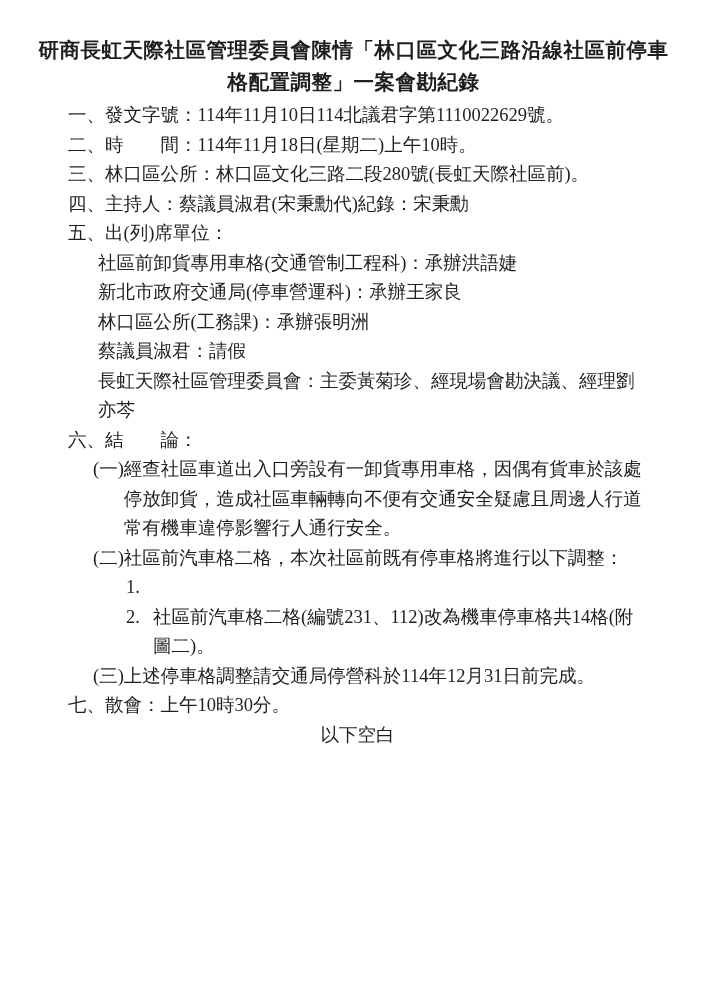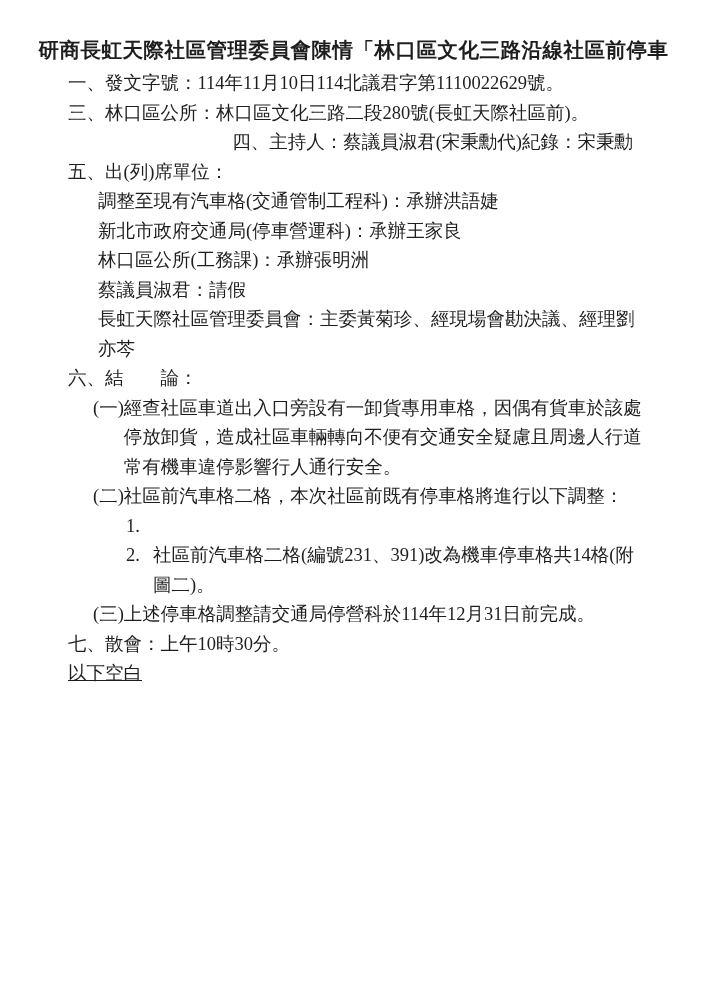--- a/index.html
+++ b/index.html
@@ -21,51 +21,53 @@
     line-height: 32px;
     letter-spacing: 0.5px;
   }
   .body {
     margin: 3px 60px 12px 68px;
     font-size: 18.5px;
     line-height: 29.5px;
   }
   .line { white-space: pre-wrap; }
   .attendee { padding-left: 30px; }
-  .host-line { display: flex; justify-content: flex-end; }
+  .host-line { display: flex; justify-content: flex-start; }
   .recorder { padding-right: 14px; }
   .conclusion { display: flex; padding-left: 25px; }
   .conclusion .marker { flex: 0 0 26px; white-space: nowrap; }
   .conclusion .ctext { flex: 1; }
   .adjustment { display: flex; padding-left: 58px; }
   .adjustment .marker { flex: 0 0 27px; white-space: nowrap; }
   .adjustment .ctext { flex: 1; }
-  .closing { text-align: left; text-decoration: underline; }
+  .closing { text-align: center; }
 </style>
 </head>
 <body>
 
 <div class="page">
 
   <header class="title">
     <div class="title-line">研商長虹天際社區管理委員會陳情「林口區文化三路沿線社區前停車</div>
+    <div class="title-line">格配置調整」一案會勘紀錄</div>
   </header>
 
   <div class="body">
 
     <p class="line">一、發文字號：114年11月10日114北議君字第1110022629號。</p>
+    <p class="line">二、時　　間：114年11月18日(星期二)上午10時。</p>
     <p class="line">三、林口區公所：林口區文化三路二段280號(長虹天際社區前)。</p>
 
     <p class="line host-line">
       <span>四、主持人：蔡議員淑君(宋秉勳代)</span>
       <span class="recorder">紀錄：宋秉勳</span>
     </p>
 
     <p class="line">五、出(列)席單位：</p>
-    <p class="line attendee">調整至現有汽車格(交通管制工程科)：承辦洪語婕</p>
+    <p class="line attendee">社區前卸貨專用車格(交通管制工程科)：承辦洪語婕</p>
     <p class="line attendee">新北市政府交通局(停車營運科)：承辦王家良</p>
     <p class="line attendee">林口區公所(工務課)：承辦張明洲</p>
     <p class="line attendee">蔡議員淑君：請假</p>
     <p class="line attendee">長虹天際社區管理委員會：主委黃菊珍、經現場會勘決議、經理劉亦芩</p>
 
     <p class="line">六、結　　論：</p>
 
     <div class="conclusion">
       <span class="marker">(一)</span>
       <span class="ctext">經查社區車道出入口旁設有一卸貨專用車格，因偶有貨車於該處停放卸貨，造成社區車輛轉向不便有交通安全疑慮且周邊人行道常有機車違停影響行人通行安全。</span>
@@ -75,21 +77,21 @@
       <span class="marker">(二)</span>
       <span class="ctext">社區前汽車格二格，本次社區前既有停車格將進行以下調整：</span>
     </div>
 
     <div class="adjustment">
       <span class="marker">1.</span>
     </div>
 
     <div class="adjustment">
       <span class="marker">2.</span>
-      <span class="ctext">社區前汽車格二格(編號231、391)改為機車停車格共14格(附圖二)。</span>
+      <span class="ctext">社區前汽車格二格(編號231、112)改為機車停車格共14格(附圖二)。</span>
     </div>
 
     <div class="conclusion">
       <span class="marker">(三)</span>
       <span class="ctext">上述停車格調整請交通局停營科於114年12月31日前完成。</span>
     </div>
 
     <p class="line">七、散會：上午10時30分。</p>
 
     <p class="line closing">以下空白</p>

